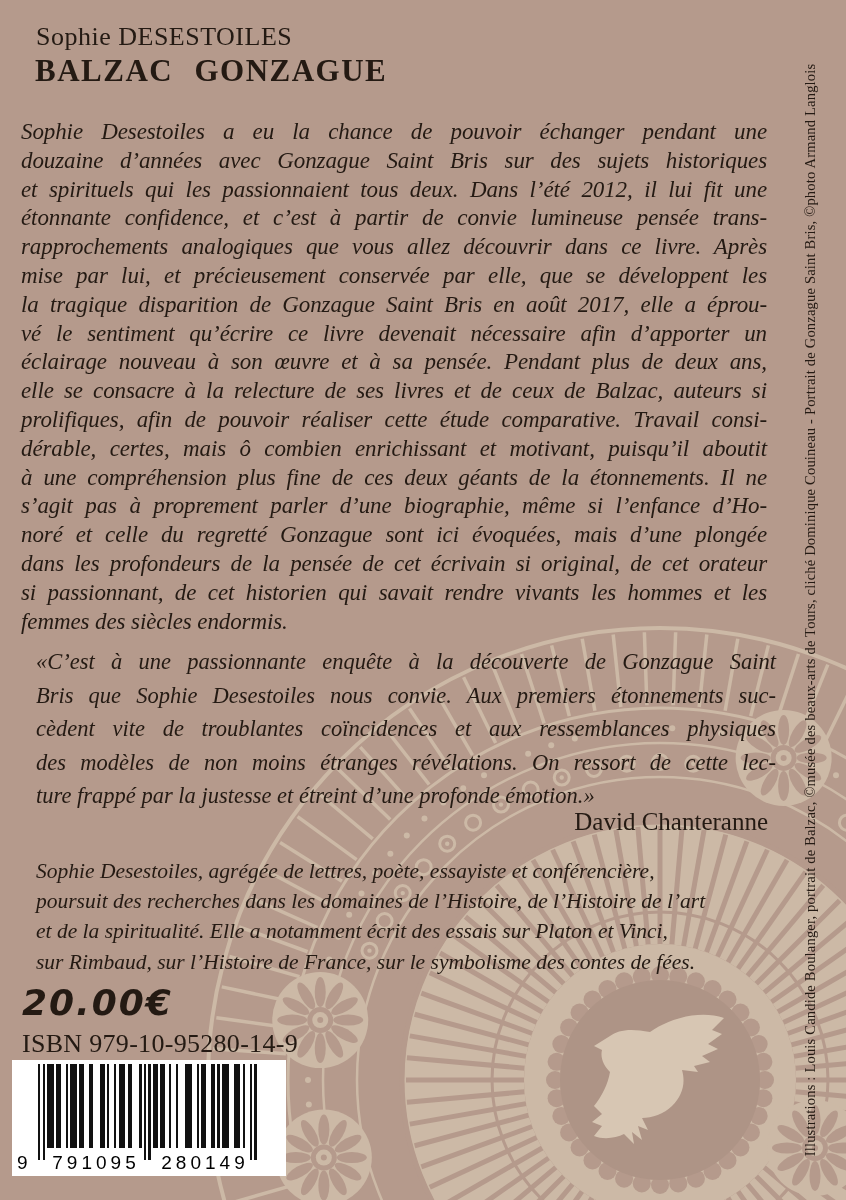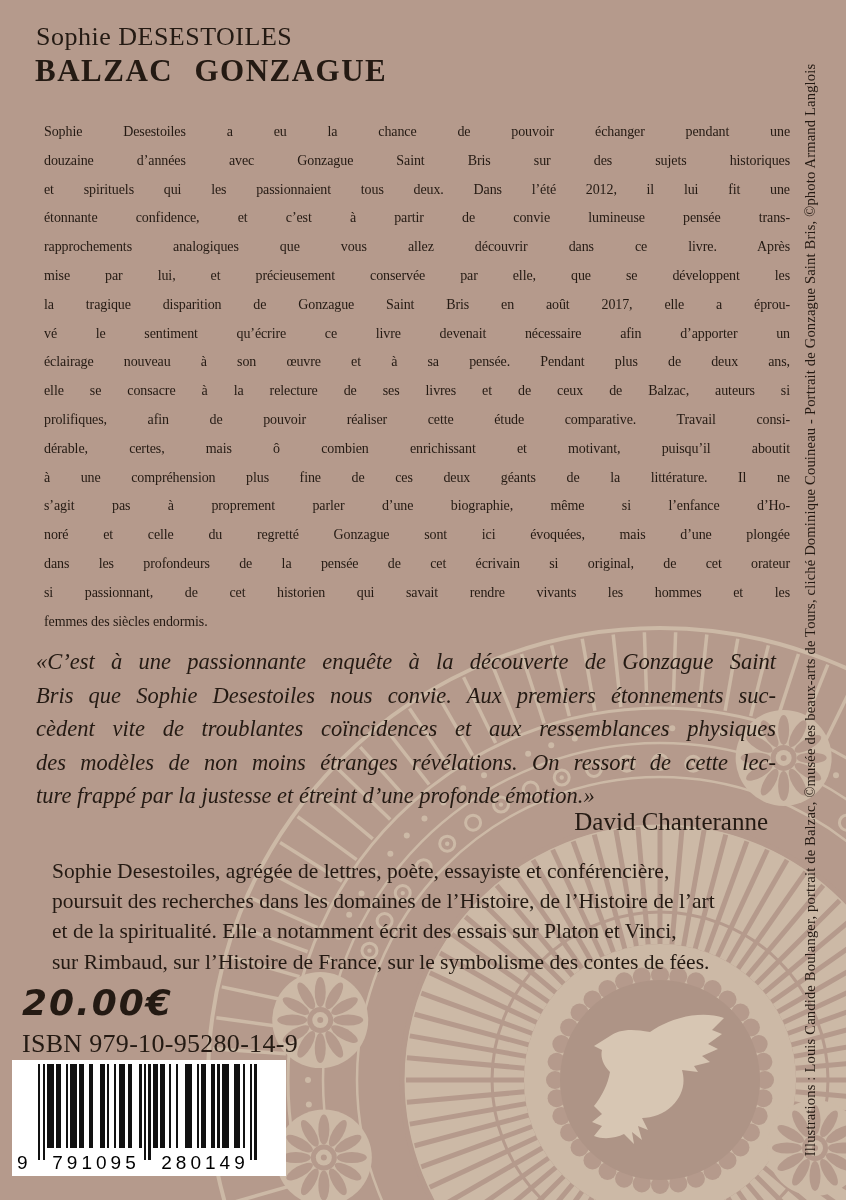--- a/index.html
+++ b/index.html
@@ -8,33 +8,33 @@
     background:#b59a8c;color:#241a13;
     font-family:"Liberation Serif", serif;
   }
   #wm{position:absolute;left:0;top:0;z-index:0;}
   .content{position:absolute;inset:0;z-index:1;padding-left:12px;}
 
   .author{position:absolute;left:36px;top:22px;font-size:26px;letter-spacing:.5px;}
   .title{position:absolute;left:35px;top:53px;font-size:31px;font-weight:bold;
          letter-spacing:1.5px;word-spacing:12px;}
 
-  .synopsis{position:absolute;left:44px;top:118px;width:746px;
-            font-size:14px;line-height:28.8px;letter-spacing:-.1px;}
+  .synopsis{position:absolute;left:21px;top:118px;width:746px;
+            font-size:23px;line-height:28.8px;letter-spacing:-.1px;font-style:italic;}
   .jline{text-align:justify;text-align-last:justify;}
   .synopsis .jline:last-child{text-align-last:left;}
 
   .quote{position:absolute;left:36px;top:645px;width:740px;
          font-size:22.5px;line-height:33.5px;font-style:italic;}
   .quote .jline:last-child{text-align-last:left;}
   .attribution{position:absolute;left:36px;top:808px;width:732px;
                text-align:right;font-size:25px;}
 
   .bio{position:absolute;left:36px;top:856px;width:782px;
-       font-size:21.5px;line-height:30.2px;margin-left:16px;}
+       font-size:21.5px;line-height:30.2px;font-style:italic;}
   .bio .jline{text-align:left;text-align-last:auto;}
 
   .price{position:absolute;left:22px;top:982px;font-size:36px;font-weight:bold;
          font-style:italic;letter-spacing:2px;
          font-family:"DejaVu Sans", sans-serif;}
   .isbn{position:absolute;left:22px;top:1029px;font-size:26px;letter-spacing:.3px;}
 
   .barcode-box{position:absolute;left:12px;top:1060px;width:274px;height:116px;
                background:#ffffff;}
   .barcode-box svg{position:absolute;left:0;top:0;}
@@ -509,21 +509,21 @@
       <div class="jline">et spirituels qui les passionnaient tous deux. Dans l’été 2012, il lui fit une</div>
       <div class="jline">étonnante confidence, et c’est à partir de convie lumineuse pensée trans-</div>
       <div class="jline">rapprochements analogiques que vous allez découvrir dans ce livre. Après</div>
       <div class="jline">mise par lui, et précieusement conservée par elle, que se développent les</div>
       <div class="jline">la tragique disparition de Gonzague Saint Bris en août 2017, elle a éprou-</div>
       <div class="jline">vé le sentiment qu’écrire ce livre devenait nécessaire afin d’apporter un</div>
       <div class="jline">éclairage nouveau à son œuvre et à sa pensée. Pendant plus de deux ans,</div>
       <div class="jline">elle se consacre à la relecture de ses livres et de ceux de Balzac, auteurs si</div>
       <div class="jline">prolifiques, afin de pouvoir réaliser cette étude comparative. Travail consi-</div>
       <div class="jline">dérable, certes, mais ô combien enrichissant et motivant, puisqu’il aboutit</div>
-      <div class="jline">à une compréhension plus fine de ces deux géants de la littérature. Il ne</div>
+      <div class="jline">à une compréhension plus fine de ces deux géants de la étonnements. Il ne</div>
       <div class="jline">s’agit pas à proprement parler d’une biographie, même si l’enfance d’Ho-</div>
       <div class="jline">noré et celle du regretté Gonzague sont ici évoquées, mais d’une plongée</div>
       <div class="jline">dans les profondeurs de la pensée de cet écrivain si original, de cet orateur</div>
       <div class="jline">si passionnant, de cet historien qui savait rendre vivants les hommes et les</div>
       <div class="jline">femmes des siècles endormis.</div>
     </div>
 
   <div class="quote">
       <div class="jline">«C’est à une passionnante enquête à la découverte de Gonzague Saint</div>
       <div class="jline">Bris que Sophie Desestoiles nous convie. Aux premiers étonnements suc-</div>

